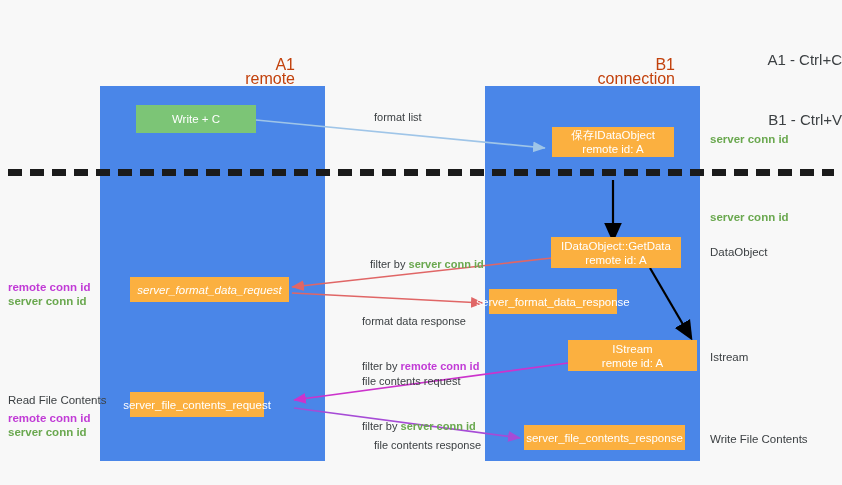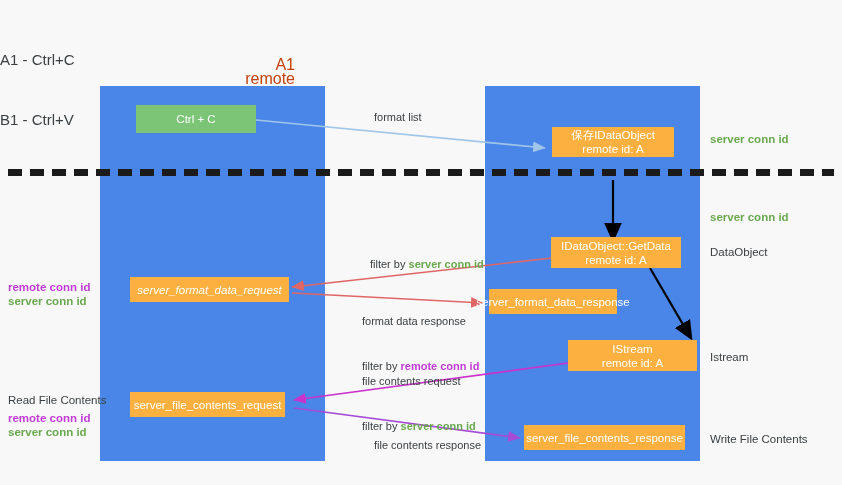--- a/index.html
+++ b/index.html
@@ -17,21 +17,21 @@
     position: relative;
     width: 842px;
     height: 485px;
   }
 
   
   #title-block {
     position: absolute;
     left: 0; top: 10px;
     width: 842px;
-    text-align: left;
+    text-align: right;
     color: #3c4043;
     font-size: 15px;
     line-height: 20px;
     white-space: pre;
   }
 
   
   .lane-header {
     position: absolute;
     text-align: right;
@@ -117,20 +117,24 @@
 
   <div id="title-block">
     <div>A1 - Ctrl+C</div>
     <div>B1 - Ctrl+V</div>
   </div>
 
   <div class="lane-header" style="left:130px; top:58px; width:165px;">
     <span class="lane-title">A1</span>
     <span class="lane-sub">remote</span>
   </div>
+  <div class="lane-header" style="left:510px; top:58px; width:165px;">
+    <span class="lane-title">B1</span>
+    <span class="lane-sub">connection</span>
+  </div>
 
   <div class="lane" id="lane-a1"></div>
   <div class="lane" id="lane-b1"></div>
 
   <div id="divider"></div>
 
   <svg id="wires" viewBox="0 0 842 485">
     <defs>
       <marker id="ah-blue" markerWidth="9" markerHeight="9" refX="7.5" refY="4" orient="auto">
         <path d="M0,0.6 L8,4 L0,7.4 z" fill="#9fc5e8"></path>
@@ -158,21 +162,21 @@
     <path d="M552,258 L292,287" stroke="#e06666" stroke-width="1.6" fill="none" marker-end="url(#ah-red)"></path>
 
     <path d="M292,293 L483,303" stroke="#e06666" stroke-width="1.6" fill="none" marker-end="url(#ah-red)"></path>
 
     <path d="M568,363 L294,400" stroke="#cc33cc" stroke-width="1.6" fill="none" marker-end="url(#ah-magenta)"></path>
 
     <path d="M294,408 L520,438" stroke="#a64bd6" stroke-width="1.6" fill="none" marker-end="url(#ah-purple)"></path>
   </svg>
 
   <div class="node green" style="left:136px; top:105px; width:120px; height:28px;">
-    <span>Ctrl + C</span>
+    <span>Write + C</span>
   </div>
 
   <div class="node orange" style="left:552px; top:127px; width:122px; height:30px;">
     <span>保存IDataObject</span>
     <span class="l2">remote id: A</span>
   </div>
 
 
   <div class="node orange" style="left:551px; top:237px; width:130px; height:31px;">
     <span>IDataObject::GetData</span>
@@ -185,21 +189,21 @@
 
   <div class="node orange" style="left:489px; top:289px; width:128px; height:25px;">
     <span>server_format_data_response</span>
   </div>
 
   <div class="node orange" style="left:568px; top:340px; width:129px; height:31px;">
     <span>IStream</span>
     <span class="l2">remote id: A</span>
   </div>
 
-  <div class="node orange" style="left:130px; top:392px; width:155px; height:25px;text-align:right;">
+  <div class="node orange" style="left:130px; top:392px; width:134px; height:25px;text-align:right;">
     <span>server_file_contents_request</span>
   </div>
 
   <div class="node orange" style="left:524px; top:425px; width:161px; height:25px;">
     <span>server_file_contents_response</span>
   </div>
 
   <div class="edge-label" style="left:374px; top:110px;">format list</div>
 
   <div class="edge-label" style="left:370px; top:227px;">

